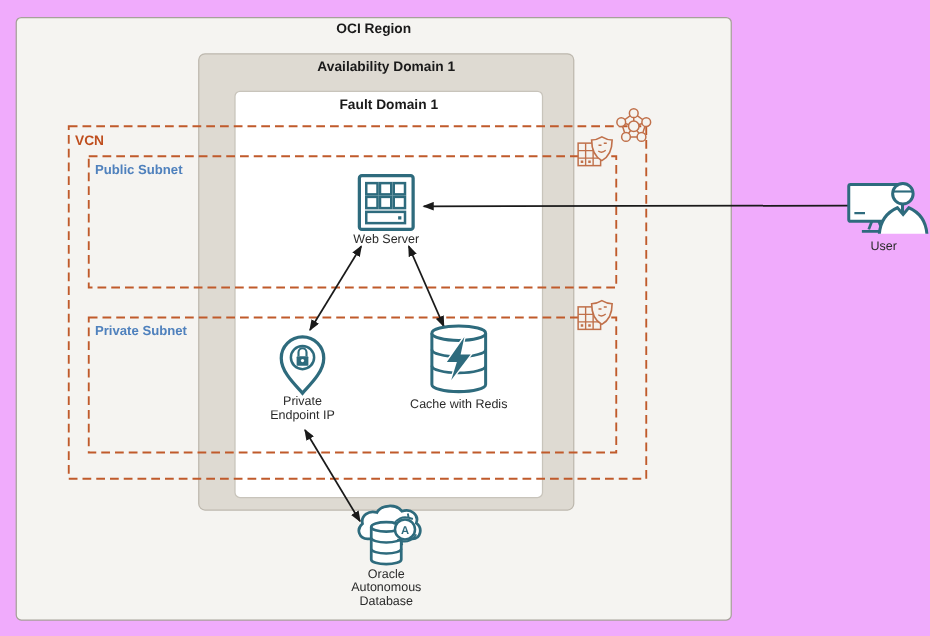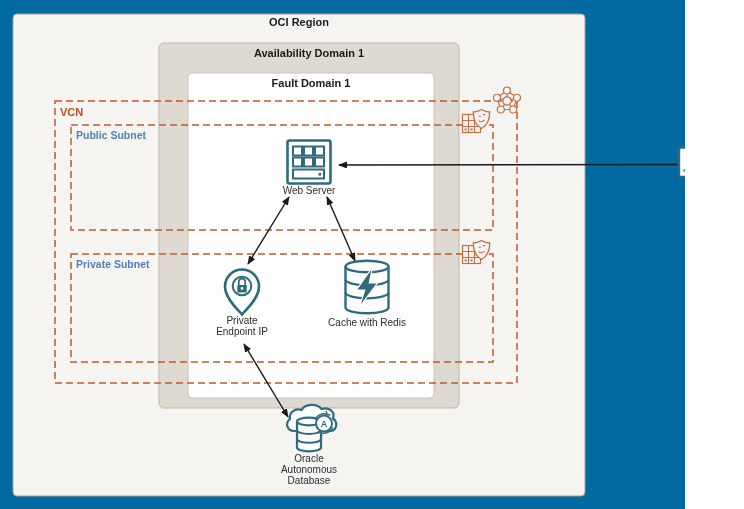--- a/index.html
+++ b/index.html
@@ -1,16 +1,16 @@
 <!DOCTYPE html>
 <html><head>
 <meta charset="utf-8">
 <style>
   html,body{margin:0;padding:0;background:#ffffff;}
-  .stage{position:relative;width:685px;height:509px;background:#0369a1;overflow:hidden;
+  .stage{position:relative;width:744px;height:509px;background:#f0abfc;overflow:hidden;
          font-family:"Liberation Sans",sans-serif;}
   svg text{font-family:"Liberation Sans",sans-serif;}
   .t-title{font-weight:bold;font-size:11px;fill:#1a1a1a;}
   .t-node{font-size:10px;fill:#2b2b2b;}
   .t-vcn{font-weight:bold;font-size:11px;fill:#bf4e1e;}
   .t-subnet{font-weight:bold;font-size:10.5px;fill:#4f81bd;}
   .dashed{fill:none;stroke:#c05a2b;stroke-width:1.5;stroke-dasharray:7 4;}
   .teal{stroke:#2e6b7d;fill:#ffffff;}
   .teal-nf{stroke:#2e6b7d;fill:none;}
   .gw{stroke:#c0704a;fill:#f5f3ef;}

